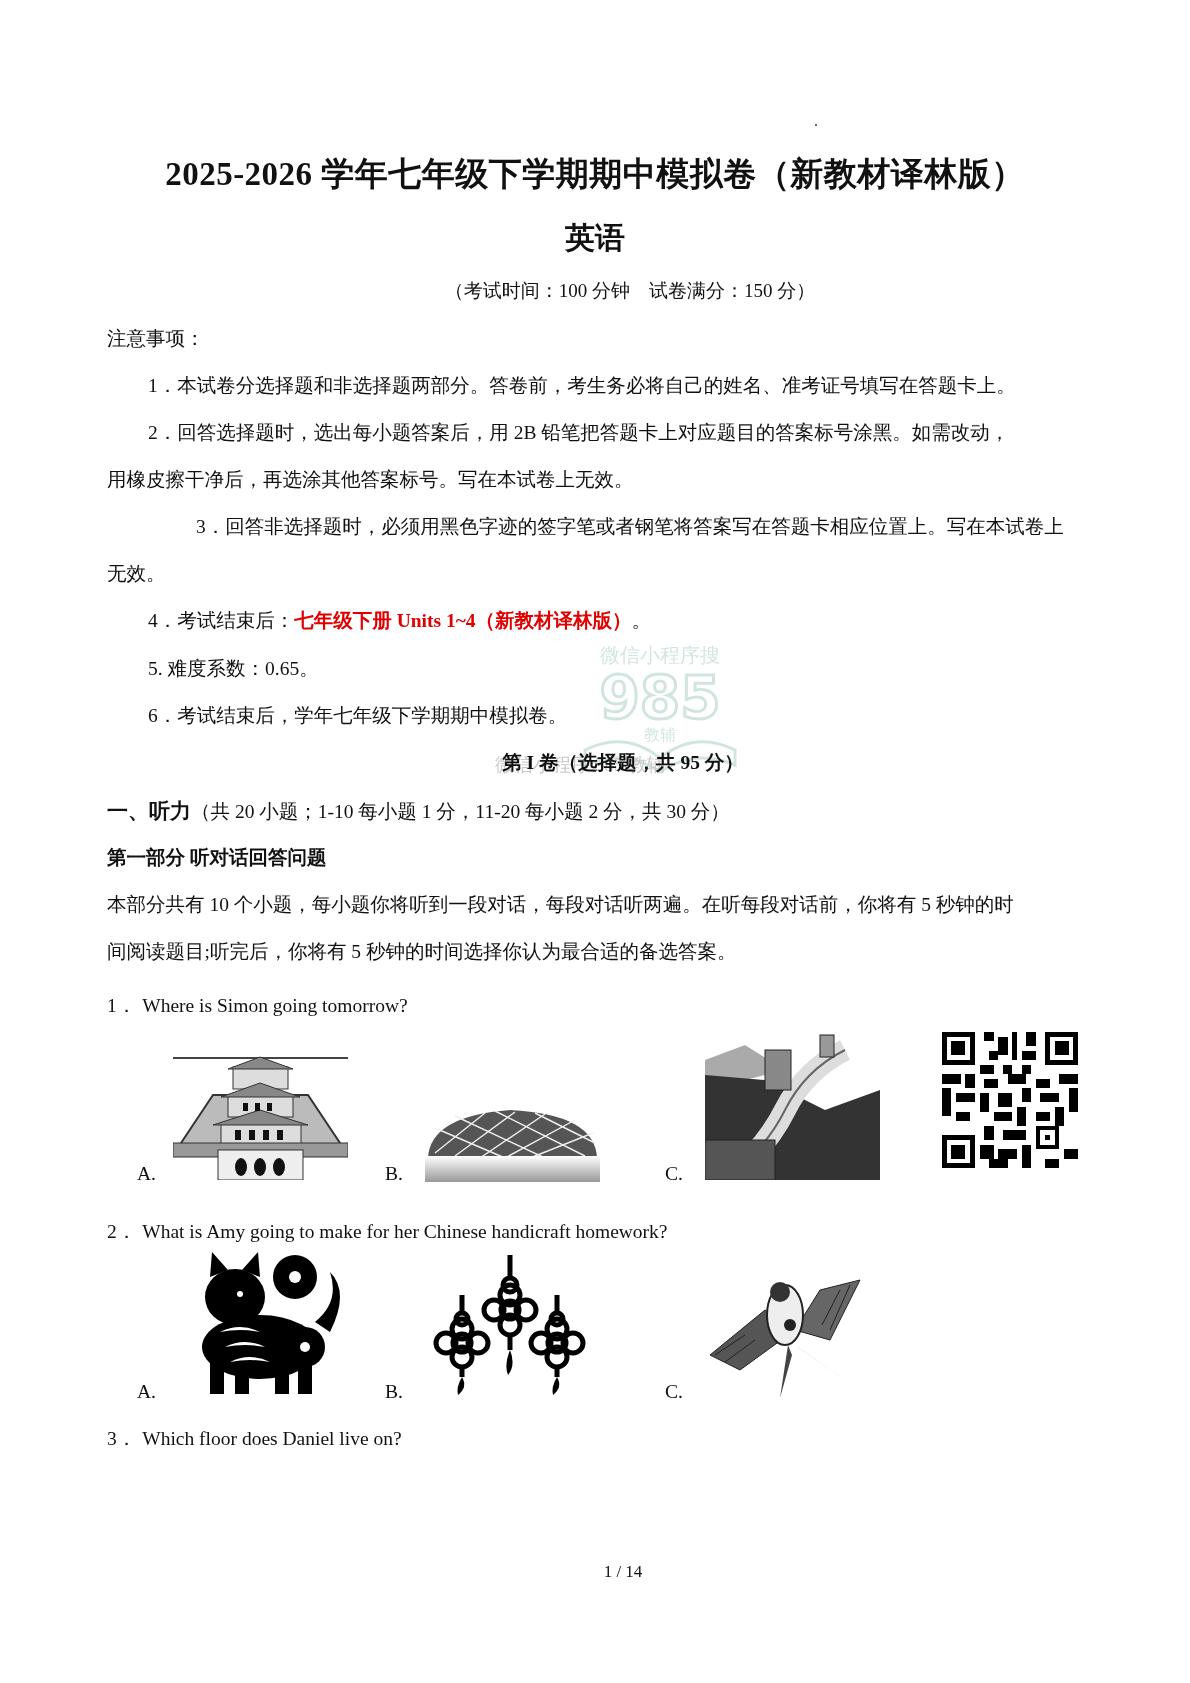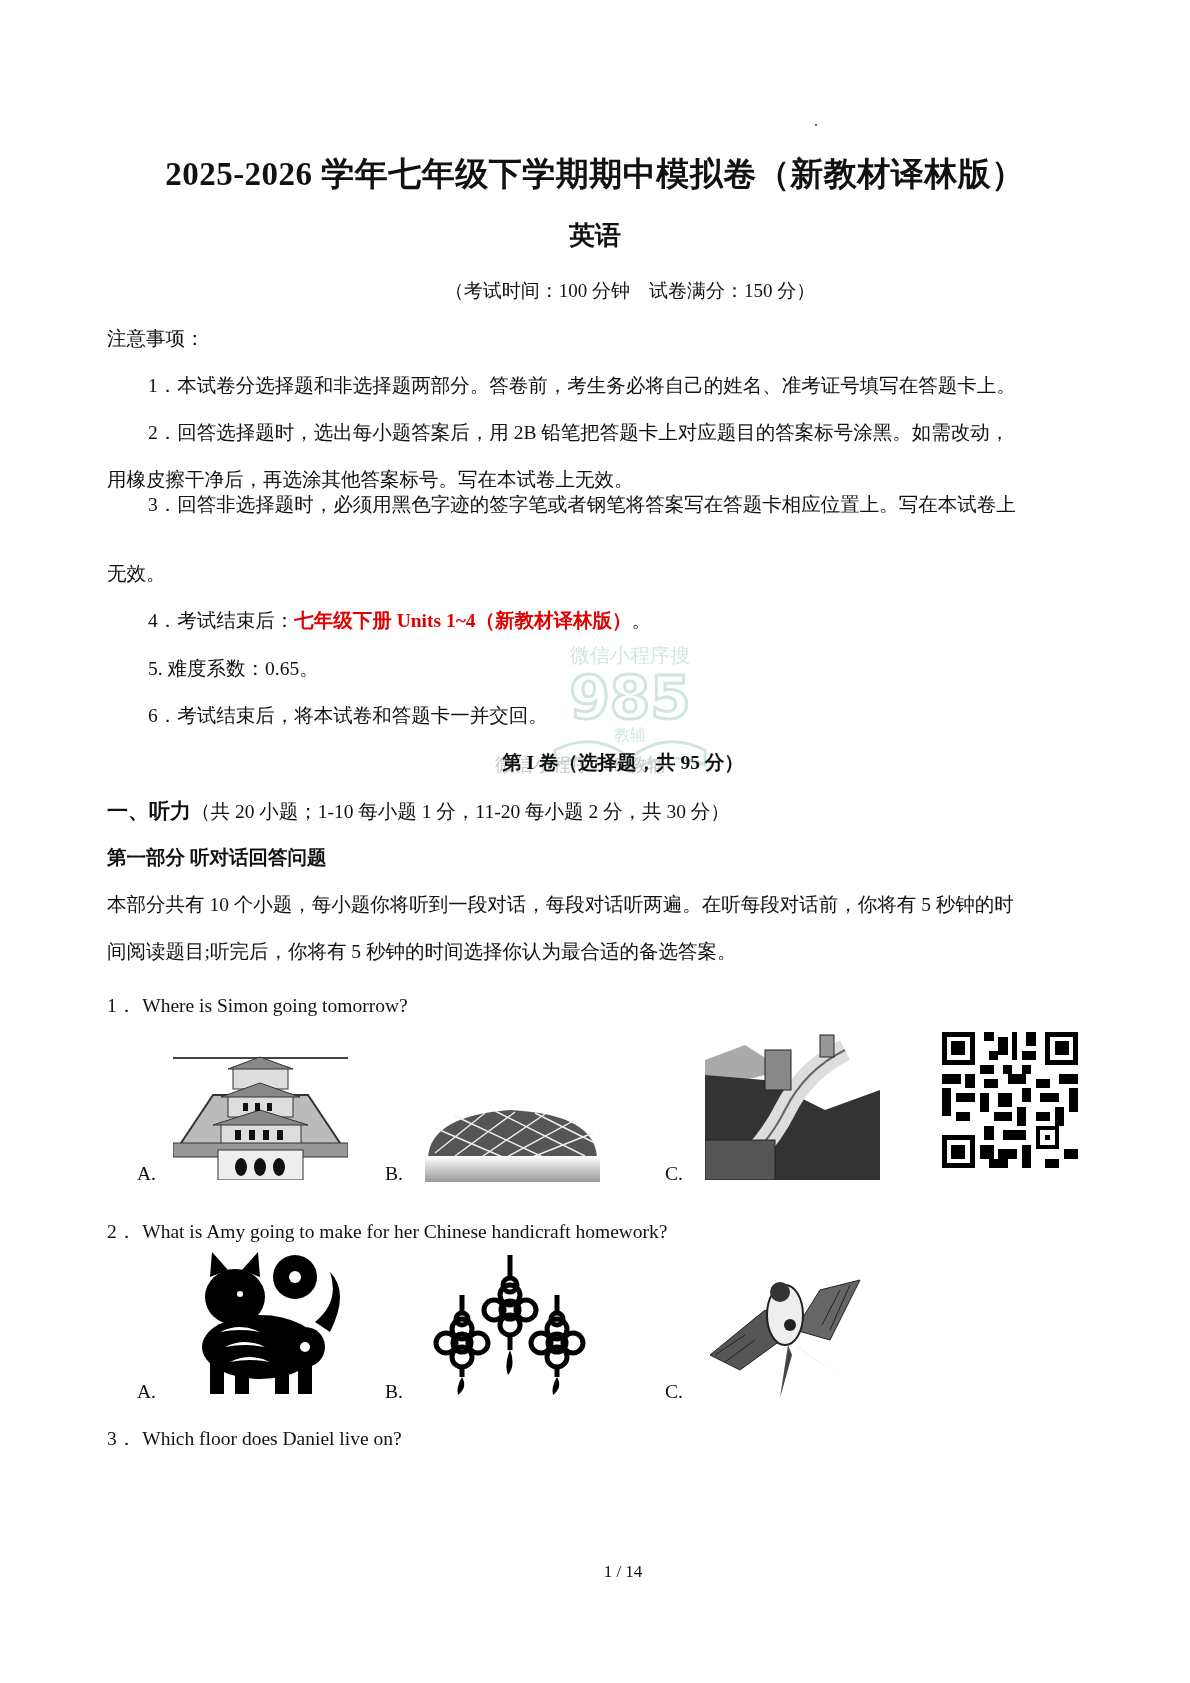--- a/index.html
+++ b/index.html
@@ -1,29 +1,29 @@
 <!DOCTYPE html>
 <html><head>
 <meta charset="utf-8">
 <style>
   html, body { margin:0; padding:0; background:#ffffff; }
   body { width:1190px; height:1683px; position:relative; overflow:hidden;
          font-family:"Liberation Serif","DejaVu Serif",serif; color:#111; }
   .abs { position:absolute; white-space:nowrap; }
   .title { left:0; width:1190px; top:152px; text-align:center; font-size:33px; font-weight:bold; letter-spacing:0.5px; }
-  .subject { left:0; width:1190px; top:218px; text-align:center; font-size:26px; font-weight:bold; }
+  .subject { left:0; width:1190px; top:218px; text-align:center; font-size:30px; font-weight:bold; }
   .meta { left:12px; width:1190px; top:278px; text-align:center; font-size:19px;margin-left:23px; }
   .line { font-size:19.5px; left:107px; }
   .ind { left:148px; }
   .red { color:#e00000; font-weight:bold; }
   .bold { font-weight:bold; }
   .center { left:0; width:1190px; text-align:center;margin-left:28px; }
   .opt { font-size:19.5px; }
   .pic { position:absolute; }
-  .watermark { position:absolute; left:545px; top:640px; width:170px; height:140px; opacity:0.22; }
+  .watermark { position:absolute; left:575px; top:640px; width:170px; height:140px; opacity:0.22; }
   .page { font-size:17px; }
   .dot { left:815px; top:124px; width:2px; height:2px; background:#666; }
 </style>
 </head>
 <body>
 
 <div class="abs dot"></div>
 
 <div class="abs title">2025-2026 学年七年级下学期期中模拟卷（新教材译林版）</div>
 <div class="abs subject">英语</div>
@@ -31,32 +31,32 @@
 
 <div class="abs line" style="top:325px;">注意事项：</div>
 
 <div class="abs line ind" style="top:372px;">
   <span>1．</span><span>本试卷分选择题和非选择题两部分。答卷前，考生务必将自己的姓名、准考证号填写在答题卡上。</span>
 </div>
 <div class="abs line ind" style="top:419px;">
   <span>2．</span><span>回答选择题时，选出每小题答案后，用 2B 铅笔把答题卡上对应题目的答案标号涂黑。如需改动，</span>
 </div>
 <div class="abs line" style="top:466px;">用橡皮擦干净后，再选涂其他答案标号。写在本试卷上无效。</div>
-<div class="abs line ind" style="top:491px;">
+<div class="abs line ind" style="top:513px;margin-left:48px;">
   <span>3．</span><span>回答非选择题时，必须用黑色字迹的签字笔或者钢笔将答案写在答题卡相应位置上。写在本试卷上</span>
 </div>
 <div class="abs line" style="top:560px;">无效。</div>
 <div class="abs line ind" style="top:607px;">
   <span>4．</span><span>考试结束后：</span><span class="red">七年级下册 Units 1~4（新教材译林版）</span><span>。</span>
 </div>
 <div class="abs line ind" style="top:655px;">
   <span>5.</span>&nbsp;<span>难度系数：0.65。</span>
 </div>
 <div class="abs line ind" style="top:702px;">
-  <span>6．</span><span>考试结束后，将本试卷和答题卡一并交回。</span>
+  <span>6．</span><span>考试结束后，学年七年级下学期期中模拟卷。</span>
 </div>
 
 <div class="watermark">
   <svg width="170" height="140" viewBox="0 0 170 140">
     <text x="85" y="22" text-anchor="middle" font-size="20" fill="#2e8b6e" font-family="DejaVu Sans, sans-serif">微信小程序搜</text>
     <text x="85" y="78" text-anchor="middle" font-size="58" font-weight="bold" fill="none" stroke="#2e8b6e" stroke-width="3" font-family="DejaVu Sans, sans-serif">985</text>
     <text x="85" y="100" text-anchor="middle" font-size="16" fill="#2e8b6e" font-family="DejaVu Sans, sans-serif">教辅</text>
     <path d="M10 110 Q50 90 85 118 Q120 90 160 110 L160 125 Q120 108 85 132 Q50 108 10 125 Z" fill="none" stroke="#2e8b6e" stroke-width="3"></path>
   </svg>
 </div>

